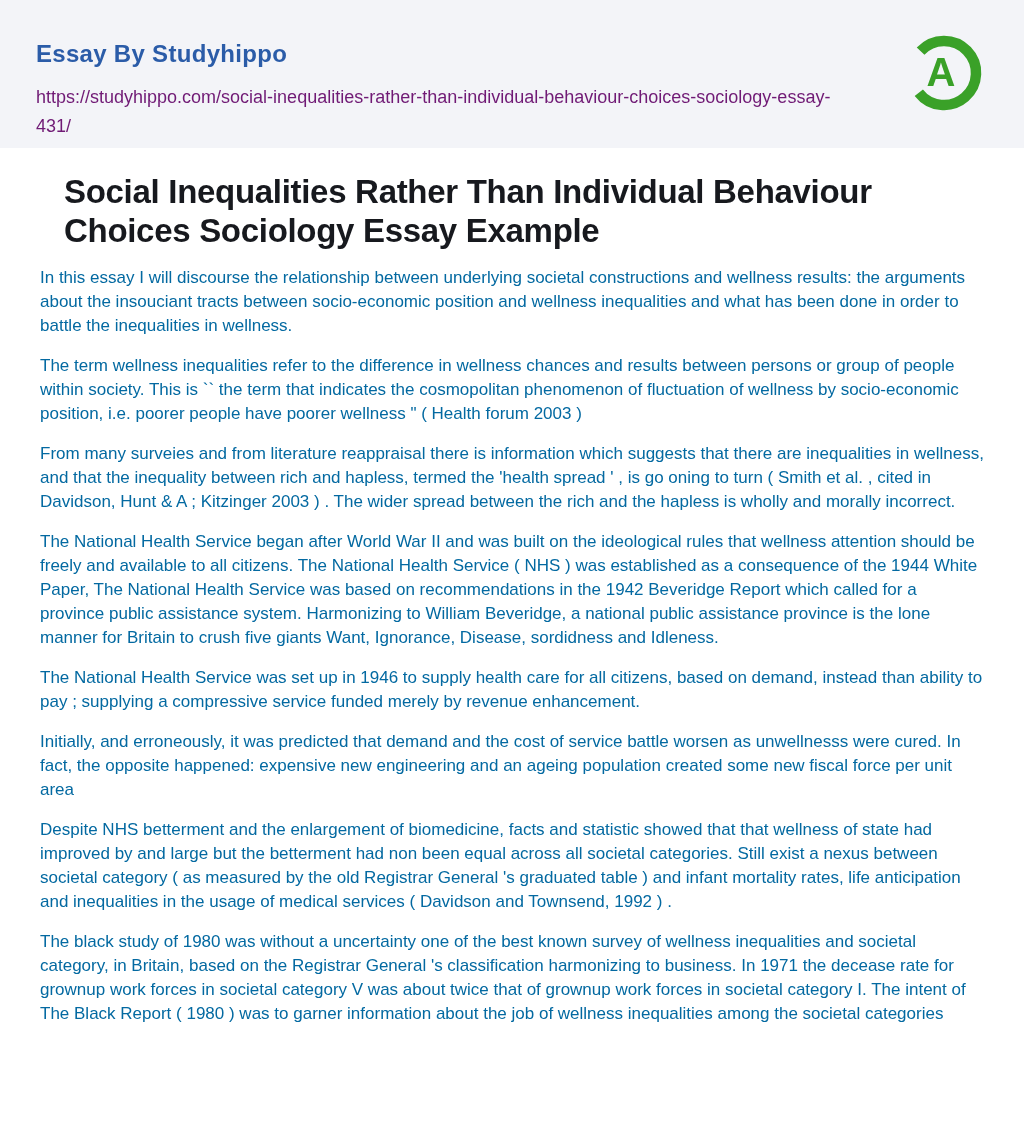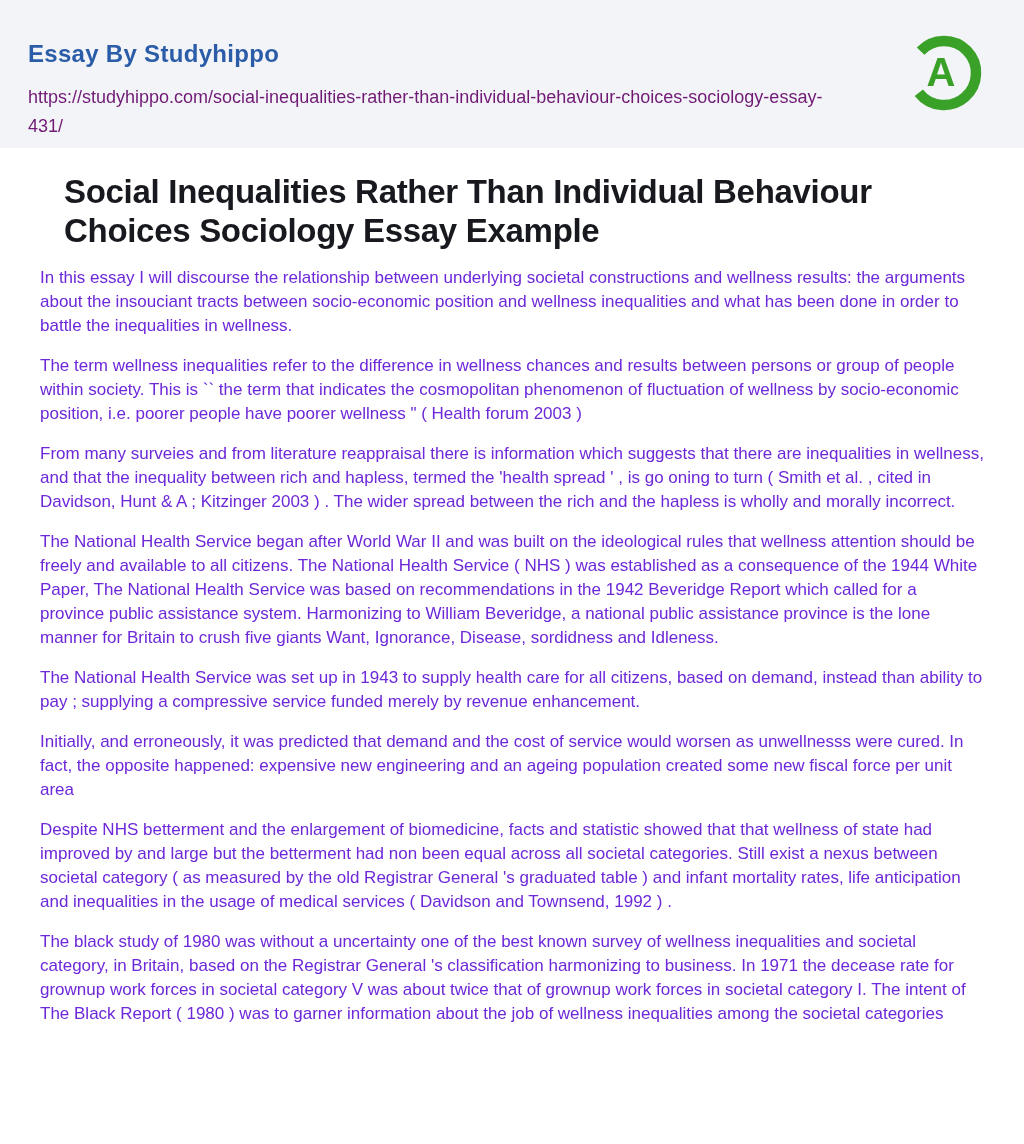--- a/index.html
+++ b/index.html
@@ -11,21 +11,21 @@
     width: 1024px;
     height: 1144px;
     overflow: hidden;
     font-family: "Liberation Sans", sans-serif;
     -webkit-font-smoothing: antialiased;
   }
   .header {
     background: #f3f4f8;
     height: 148px;
     box-sizing: border-box;
-    padding: 40px 40px 0 28px;
+    padding: 40px 40px 0 36px;
     position: relative;
   }
   .byline {
     margin: 0;
     color: #2b5ca8;
     font-size: 24px;
     font-weight: bold;
     letter-spacing: 0.3px;
   }
   .url {
@@ -60,21 +60,21 @@
     line-height: 39px;
     font-weight: bold;
     letter-spacing: -0.3px;
     max-width: 872px;
   }
   .content {
     padding: 0 40px;
   }
   .content p.para {
     margin: 16px 0 13px 0;
-    color: #6d28d9;
+    color: #0369a1;
     font-size: 17px;
     line-height: 24px;
   }
 </style>
 </head>
 <body>
 
 <div class="header">
   <h2 class="byline">Essay By Studyhippo</h2>
   <a class="url" href="#">https://studyhippo.com/social-inequalities-rather-than-individual-behaviour-choices-sociology-essay-431/</a>
@@ -87,18 +87,18 @@
 <div class="title-wrap">
   <h1 class="title">Social Inequalities Rather Than Individual Behaviour Choices Sociology Essay Example</h1>
 </div>
 
 <div class="content">
   <div>
       <p class="para">In this essay I will discourse the relationship between underlying societal constructions and wellness results: the arguments about the insouciant tracts between socio-economic position and wellness inequalities and what has been done in order to battle the inequalities in wellness.</p>
       <p class="para">The term wellness inequalities refer to the difference in wellness chances and results between persons or group of people within society. This is `` the term that indicates the cosmopolitan phenomenon of fluctuation of wellness by socio-economic position, i.e. poorer people have poorer wellness " ( Health forum 2003 )</p>
       <p class="para">From many surveies and from literature reappraisal there is information which suggests that there are inequalities in wellness, and that the inequality between rich and hapless, termed the 'health spread ' , is go oning to turn ( Smith et al. , cited in Davidson, Hunt &amp; A ; Kitzinger 2003 ) . The wider spread between the rich and the hapless is wholly and morally incorrect.</p>
       <p class="para">The National Health Service began after World War II and was built on the ideological rules that wellness attention should be freely and available to all citizens. The National Health Service ( NHS ) was established as a consequence of the 1944 White Paper, The National Health Service was based on recommendations in the 1942 Beveridge Report which called for a province public assistance system. Harmonizing to William Beveridge, a national public assistance province is the lone manner for Britain to crush five giants Want, Ignorance, Disease, sordidness and Idleness.</p>
-      <p class="para">The National Health Service was set up in 1943 to supply health care for all citizens, based on demand, instead than ability to pay ; supplying a compressive service funded merely by revenue enhancement.</p>
-      <p class="para">Initially, and erroneously, it was predicted that demand and the cost of service would worsen as unwellnesss were cured. In fact, the opposite happened: expensive new engineering and an ageing population created some new fiscal force per unit area</p>
+      <p class="para">The National Health Service was set up in 1946 to supply health care for all citizens, based on demand, instead than ability to pay ; supplying a compressive service funded merely by revenue enhancement.</p>
+      <p class="para">Initially, and erroneously, it was predicted that demand and the cost of service battle worsen as unwellnesss were cured. In fact, the opposite happened: expensive new engineering and an ageing population created some new fiscal force per unit area</p>
       <p class="para">Despite NHS betterment and the enlargement of biomedicine, facts and statistic showed that that wellness of state had improved by and large but the betterment had non been equal across all societal categories. Still exist a nexus between societal category ( as measured by the old Registrar General 's graduated table ) and infant mortality rates, life anticipation and inequalities in the usage of medical services ( Davidson and Townsend, 1992 ) .</p>
       <p class="para">The black study of 1980 was without a uncertainty one of the best known survey of wellness inequalities and societal category, in Britain, based on the Registrar General 's classification harmonizing to business. In 1971 the decease rate for grownup work forces in societal category V was about twice that of grownup work forces in societal category I. The intent of The Black Report ( 1980 ) was to garner information about the job of wellness inequalities among the societal categories</p>
     </div>
 </div>
 
 </body></html>

